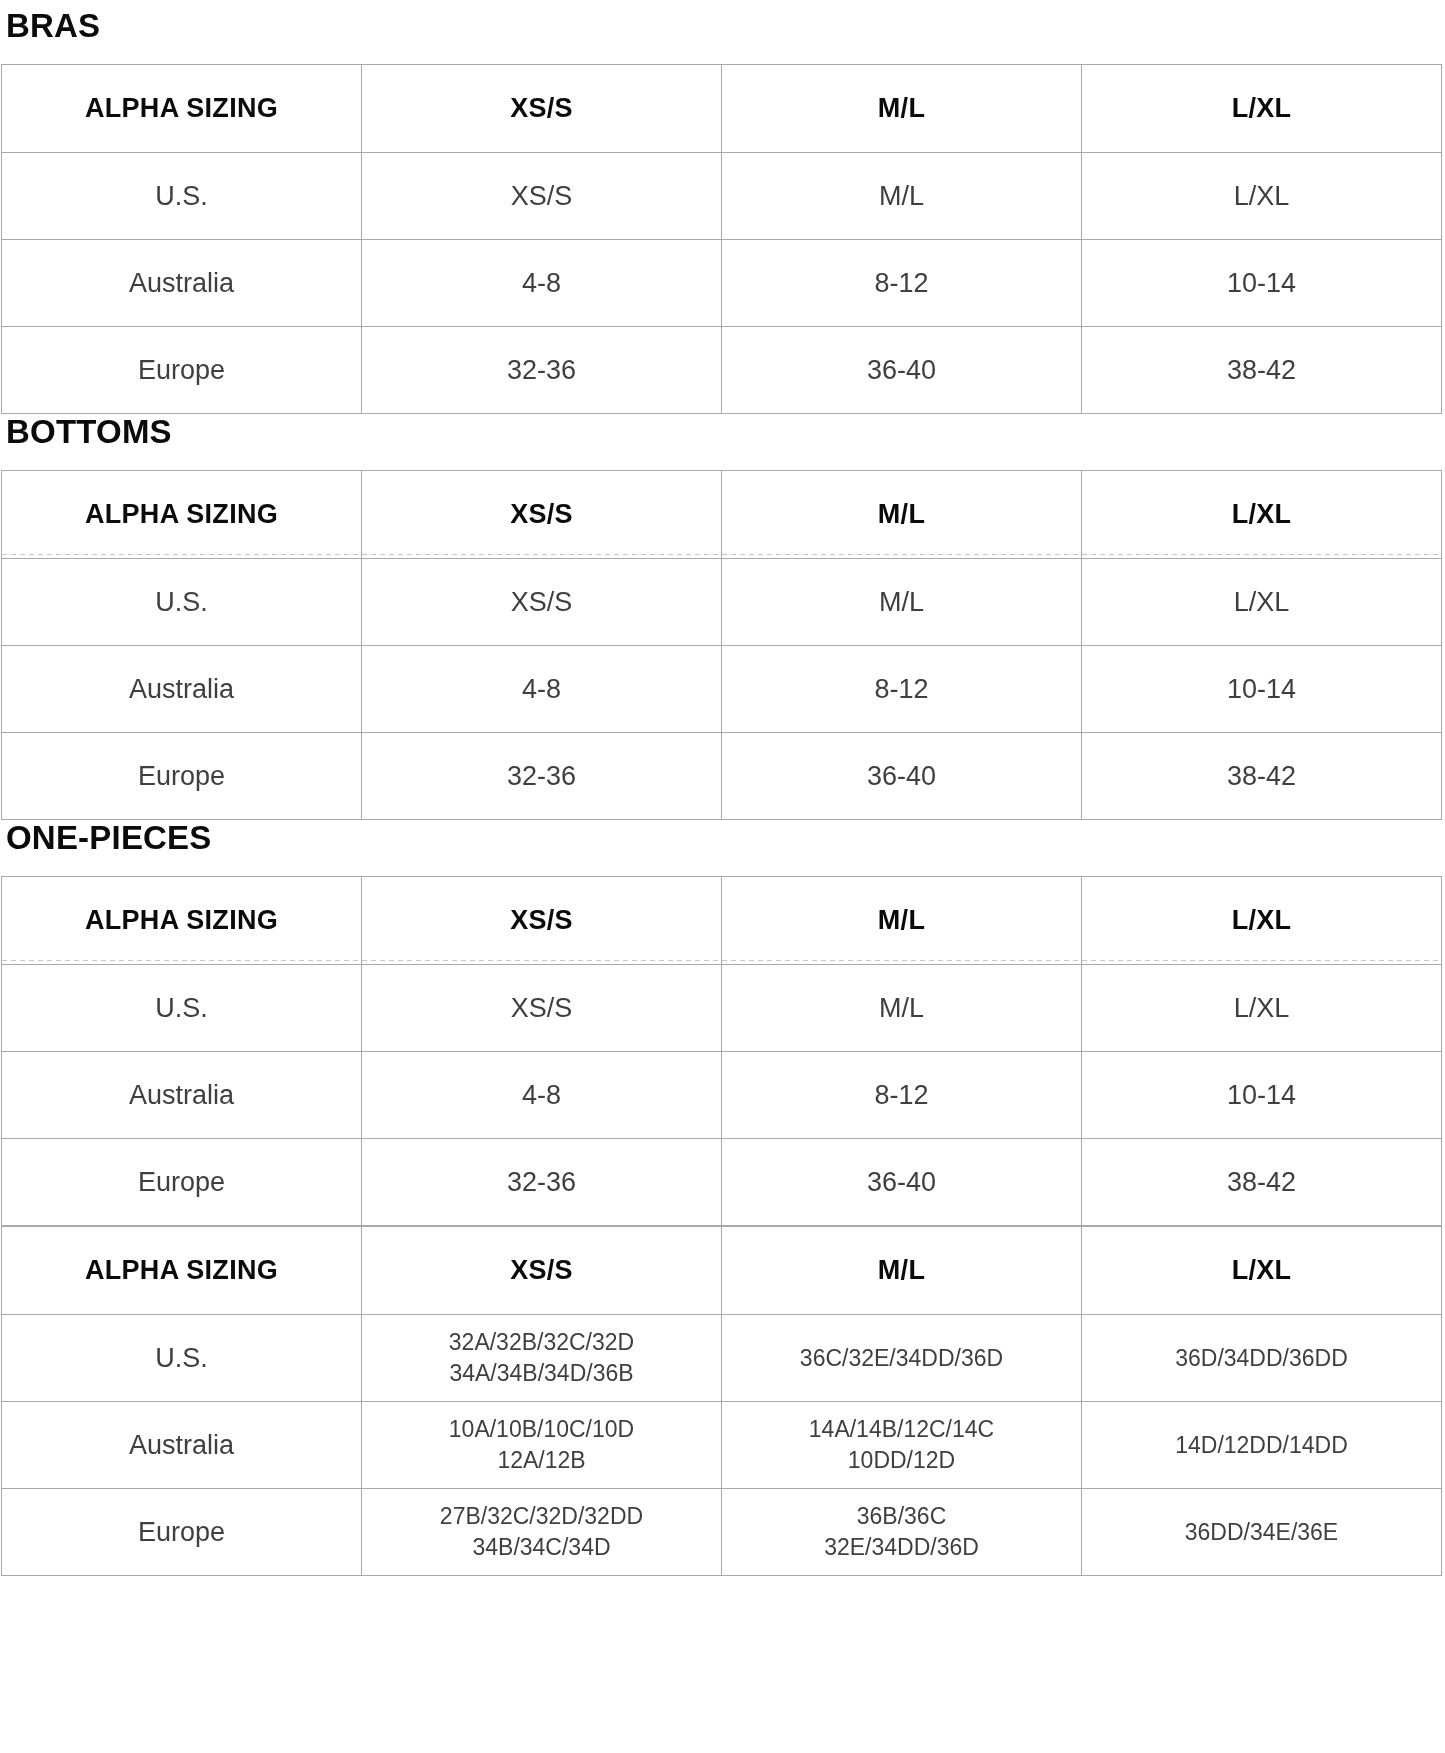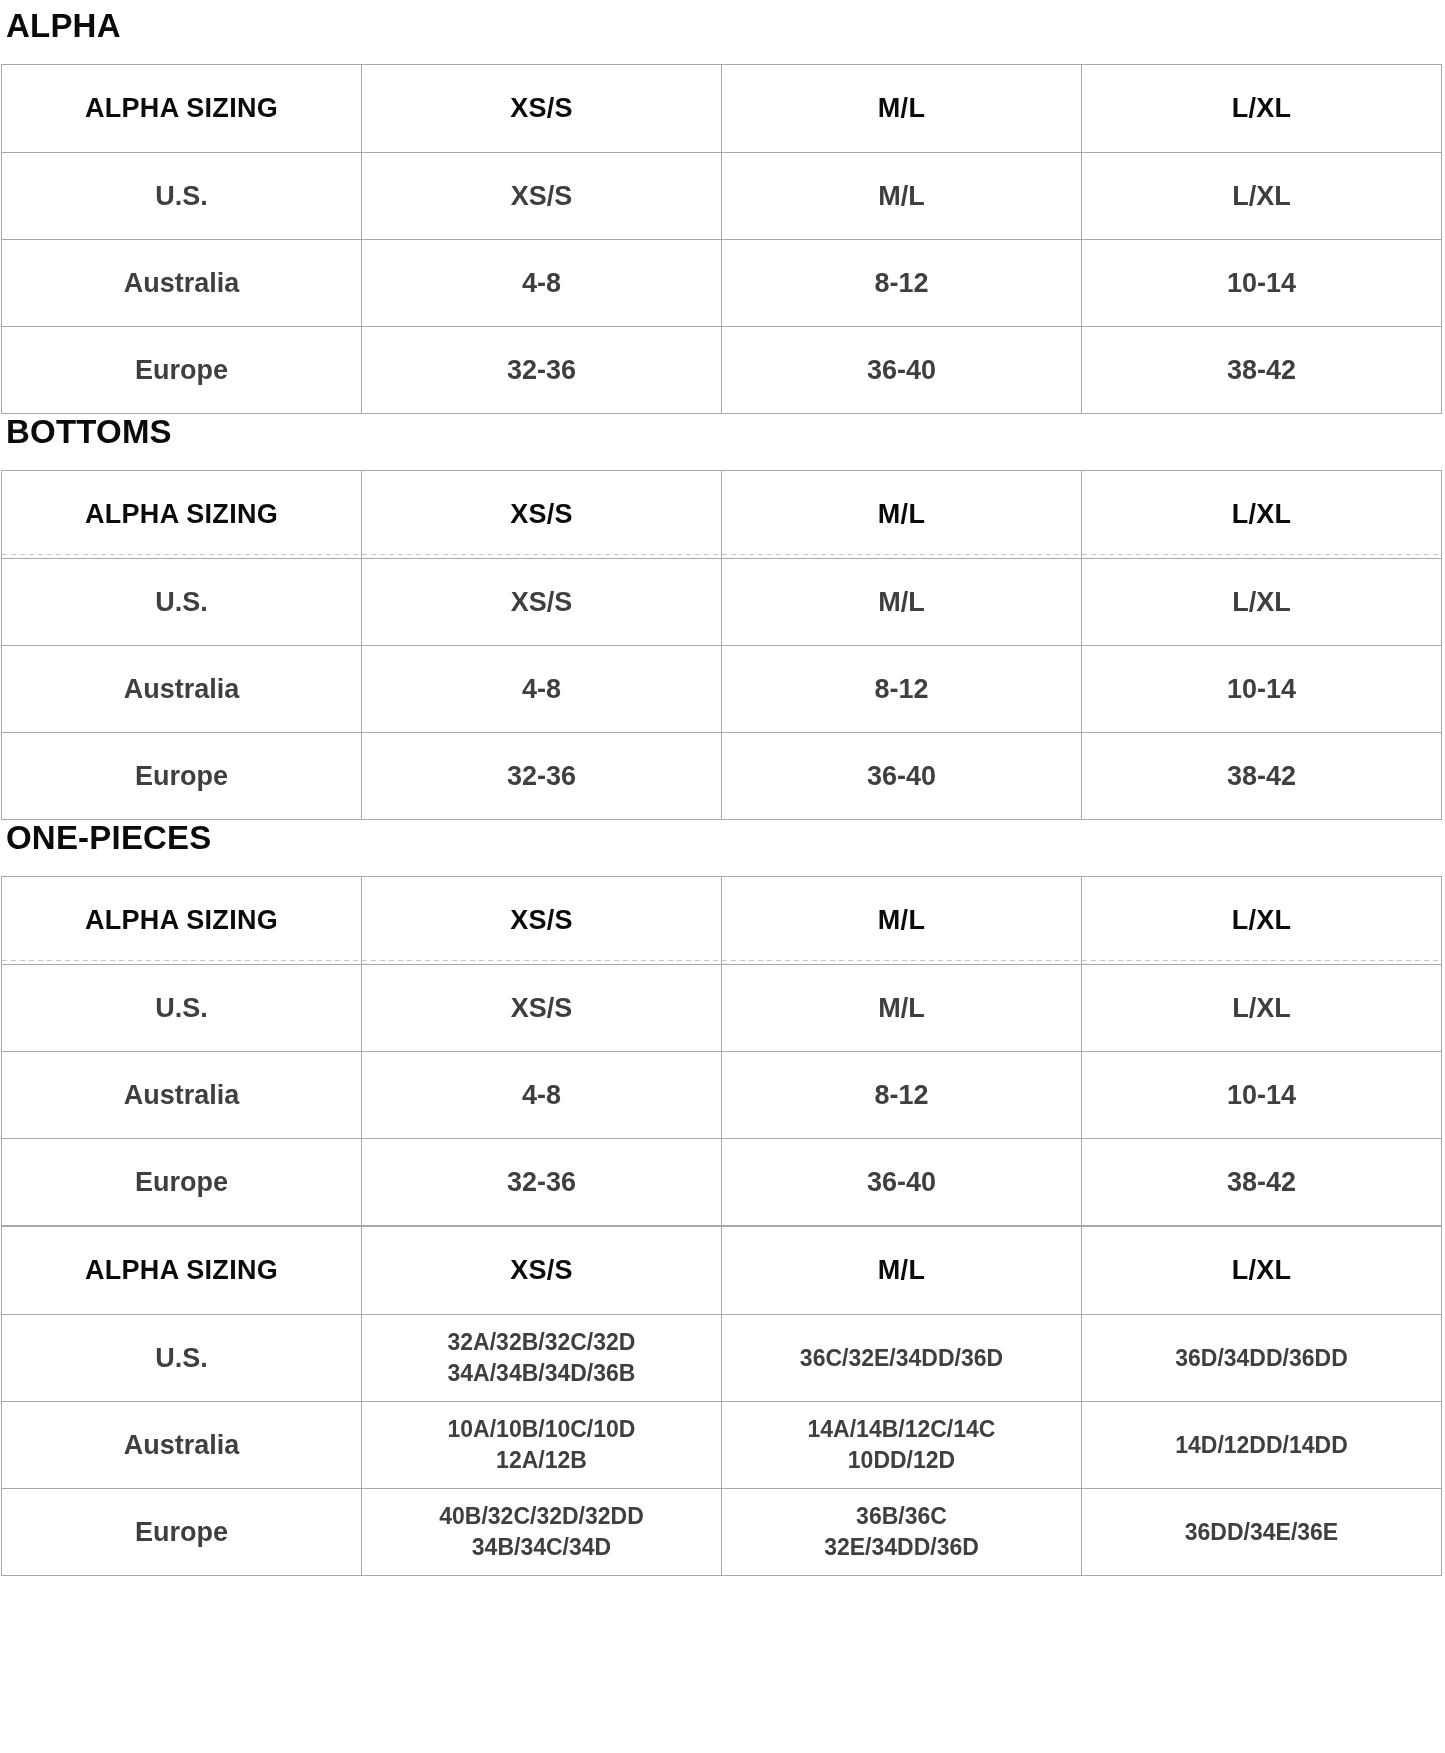--- a/index.html
+++ b/index.html
@@ -32,39 +32,39 @@
     border:1px solid var(--border);
     text-align:center;vertical-align:middle;
     white-space:pre-line;
     padding:0 8px;
   }
   .size-table th{
     height:88px;font-size:27px;font-weight:700;color:var(--heading);
     letter-spacing:0.3px;
   }
   .size-table td{
-    height:87px;font-size:27px;font-weight:700;color:var(--cell);
+    height:87px;font-size:27px;font-weight:400;color:var(--cell);
   }
   
   .size-section.dashed thead th{
     background-image:repeating-linear-gradient(to right,var(--dash) 0 5px,transparent 5px 9px);
     background-repeat:no-repeat;
     background-size:100% 1px;
     background-position:0 calc(100% - 3px);
   }
   
   .size-section.bras td.sm{
     font-size:23px;line-height:31px;
   }
 </style>
 </head>
 <body>
 
 <section class="size-section first">
-  <h2 class="sec-title">ALPHA</h2>
+  <h2 class="sec-title">BRAS</h2>
   <table class="size-table">
     <colgroup>
         <col>
         <col>
         <col>
         <col>
       </colgroup>
     <thead>
       <tr>
         <th>ALPHA SIZING</th>
@@ -203,21 +203,21 @@
       <tr>
         <td>Australia</td>
         <td class="sm">10A/10B/10C/10D
 12A/12B</td>
         <td class="sm">14A/14B/12C/14C
 10DD/12D</td>
         <td class="sm">14D/12DD/14DD</td>
       </tr>
       <tr>
         <td>Europe</td>
-        <td class="sm">40B/32C/32D/32DD
+        <td class="sm">27B/32C/32D/32DD
 34B/34C/34D</td>
         <td class="sm">36B/36C
 32E/34DD/36D</td>
         <td class="sm">36DD/34E/36E</td>
       </tr>
     </tbody>
   </table>
 </section>
 
 </body></html>

